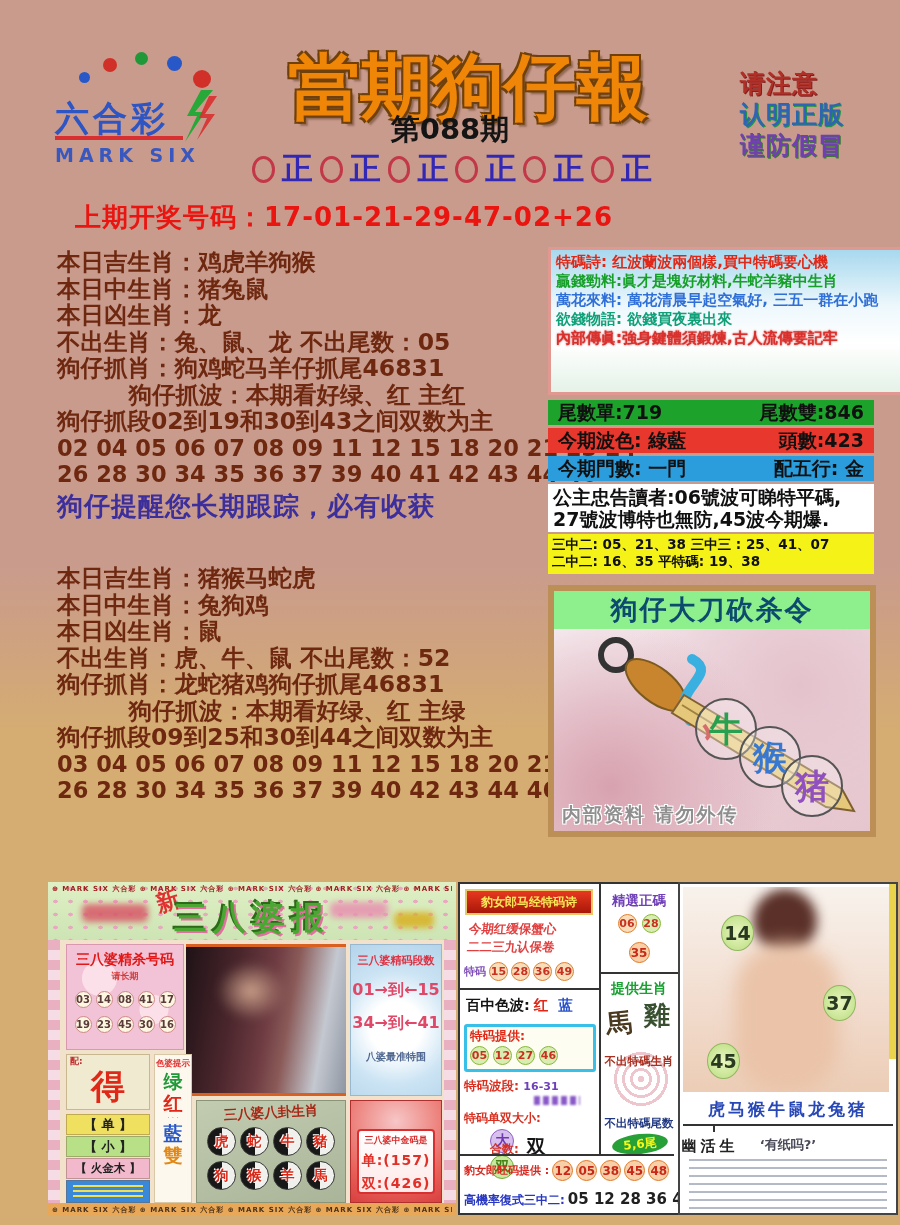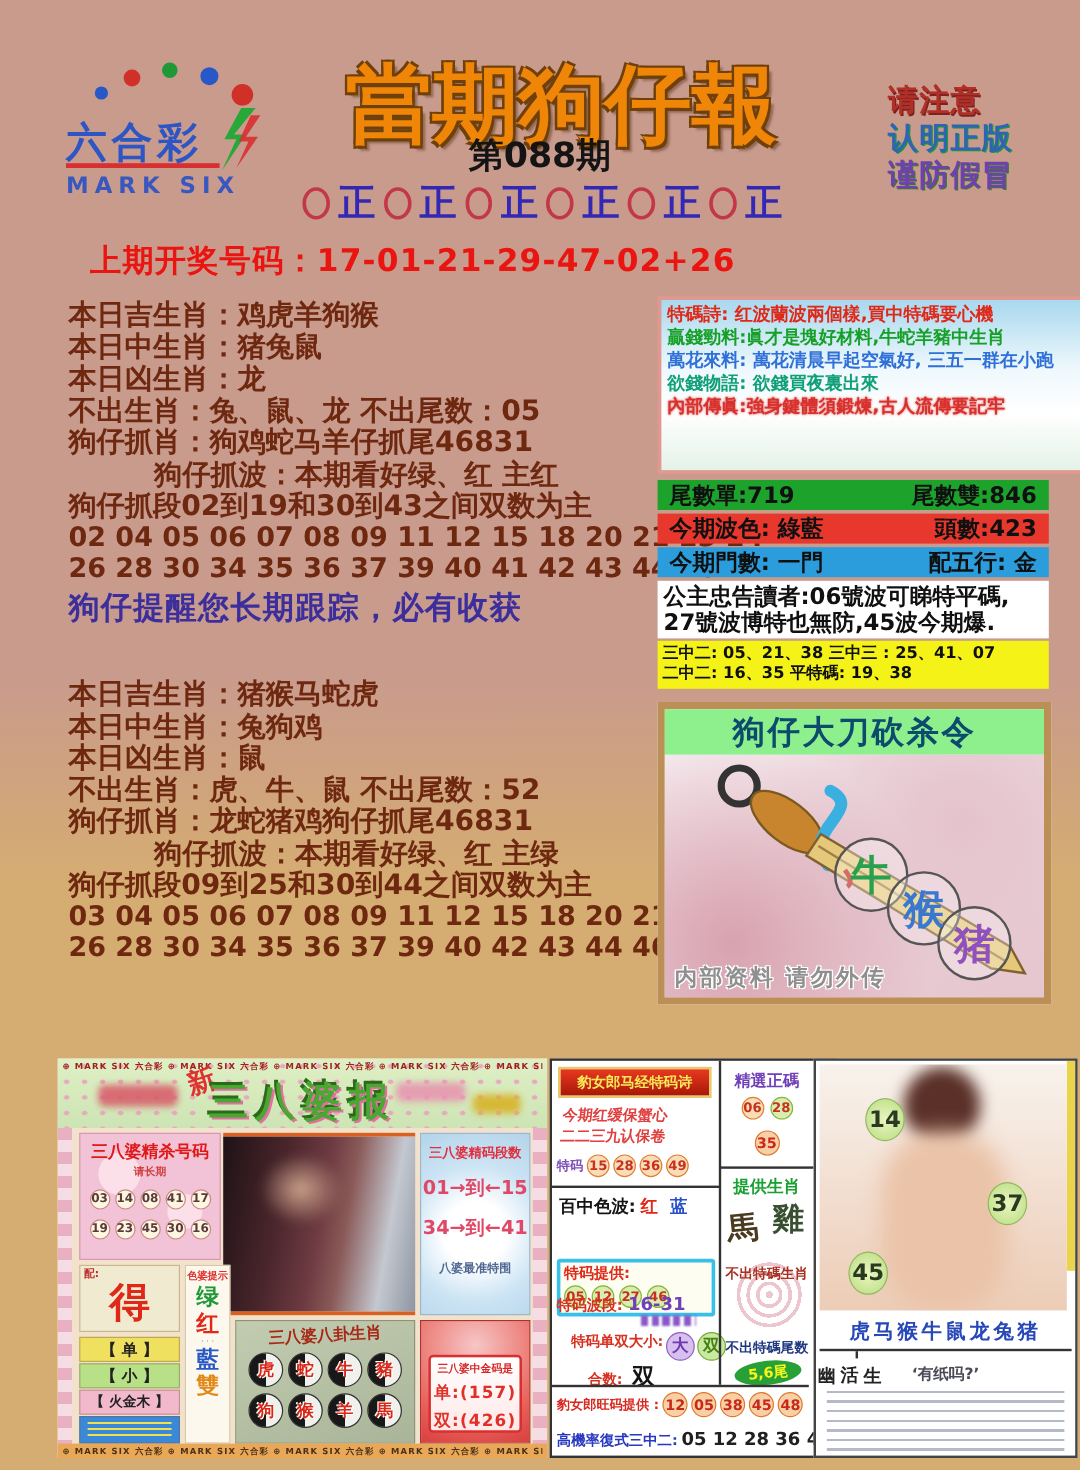--- a/index.html
+++ b/index.html
@@ -145,30 +145,30 @@
     display:flex;align-items:center;justify-content:center;font-size:12px;font-weight:800;color:#f8e858;white-space:nowrap;}
   .bm-poem{position:absolute;left:8px;top:36px;font-size:12.5px;font-weight:700;color:#e04040;line-height:18px;transform:skewX(-6deg);}
   .bm-tm{position:absolute;left:4px;top:78px;display:flex;align-items:center;gap:3px;}
   .bm-tm-label{font-size:11px;font-weight:800;color:#8050b8;}
   .oc{width:19px;height:19px;border-radius:50%;background:#f8ddb8;border:1.5px solid #e08030;box-sizing:border-box;
     display:flex;align-items:center;justify-content:center;font-size:11px;font-weight:800;color:#c83020;}
   .bm-sebo{position:absolute;left:6px;top:112px;font-size:14.5px;font-weight:800;color:#151515;white-space:nowrap;}
   .sebo-r{color:#e02818;margin-left:4px;}
   .sebo-b{color:#2850c8;margin-left:10px;}
   .tigong{position:absolute;left:4px;top:140px;width:132px;height:48px;box-sizing:border-box;border:3px solid #38c0e8;
-    background:#fdfdf2;border-radius:3px;padding:1px 3px;margin-top:25px;}
+    background:#fdfdf2;border-radius:3px;padding:1px 3px;}
   .tigong-label{font-size:12.5px;font-weight:800;color:#e02818;}
   .tigong-row{display:flex;gap:4px;margin-top:1px;}
   .gc{width:19px;height:19px;border-radius:50%;background:#d8eeb0;border:1.5px solid #88b838;box-sizing:border-box;
     display:flex;align-items:center;justify-content:center;font-size:11px;font-weight:800;color:#c83020;}
   .bm-boduan{position:absolute;left:4px;top:194px;font-size:12.5px;font-weight:800;color:#d83020;white-space:nowrap;}
-  .boduan-val{color:#7040b8;font-size:15px;}
+  .boduan-val{color:#7040b8;font-size:11px;}
   .dec-purple{position:absolute;left:74px;top:212px;width:46px;height:9px;filter:blur(1px);
     background:repeating-linear-gradient(90deg,#8a58c8 0 6px,rgba(0,0,0,0) 6px 9px);}
-  .bm-ds{position:absolute;left:16px;top:226px;display:flex;gap:2px;font-size:12px;font-weight:800;color:#d83020;white-space:nowrap;}
+  .bm-ds{position:absolute;left:4px;top:226px;display:flex;align-items:center;gap:2px;font-size:12px;font-weight:800;color:#d83020;white-space:nowrap;flex-direction:column;}
   .dsc{width:22px;height:22px;border-radius:50%;display:flex;align-items:center;justify-content:center;font-size:14px;font-weight:800;}
   .ds-da{background:#d8c0ee;border:1px solid #9060c0;color:#7038b0;}
   .ds-shuang{background:#c8eaa0;border:1px solid #78a838;color:#488018;}
   .bm-he{position:absolute;left:30px;top:250px;font-size:12px;font-weight:800;color:#d83020;}
   .he-val{font-size:19px;color:#151515;margin-left:8px;}
   .jx-title{position:absolute;left:142px;top:8px;width:74px;text-align:center;font-size:13.5px;font-weight:800;color:#7040b8;}
   .jx-row{position:absolute;left:142px;top:30px;width:74px;display:flex;justify-content:center;gap:5px;}
   .jx-row2{top:58px;}
   .sx-title{position:absolute;left:142px;top:96px;width:74px;text-align:center;font-size:14px;font-weight:800;color:#18a030;}
   .animal{position:absolute;font-weight:800;color:#4a3a20;}

